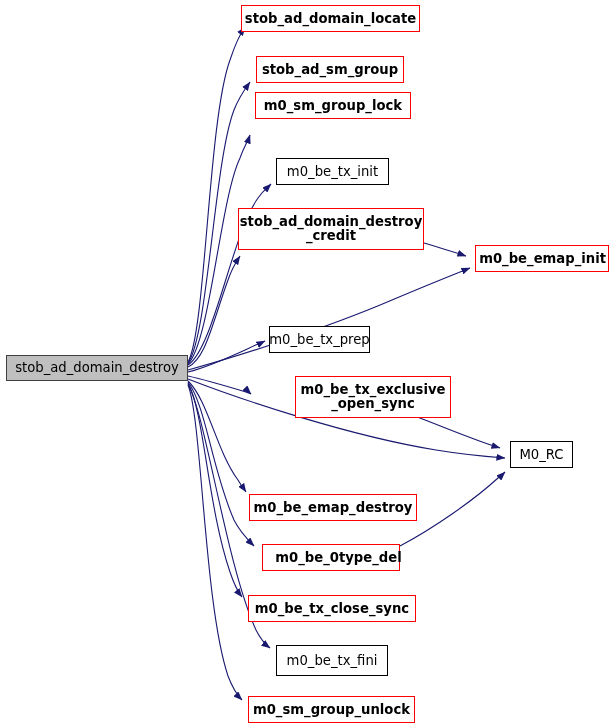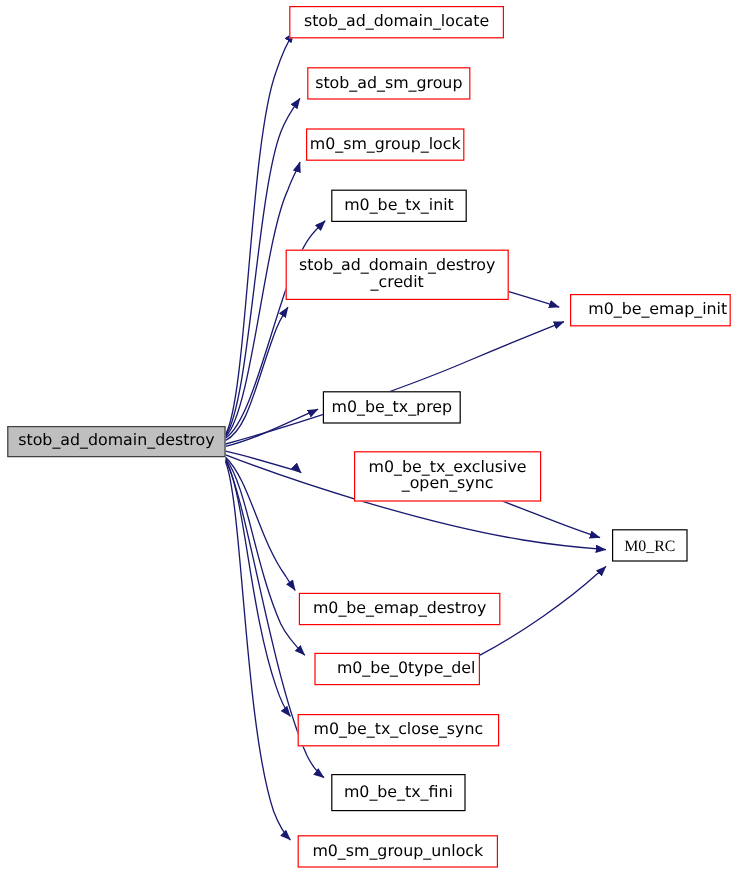--- a/index.html
+++ b/index.html
@@ -33,20 +33,21 @@
     background: #ffffff;
     border: 1px solid #000000;
     font-size: 13.2px;
     line-height: 14px;
     color: #000000;
     white-space: pre;
     letter-spacing: 0px;
   }
   .node.linked {
     border-color: #ff0000;
+    font-weight: bold;
   }
   .node.current {
     background: #bfbfbf;
     border-color: #404040;
   }
   .node .label {
     display: block;
     padding: 0 2px;
   }
 </style>
@@ -76,29 +77,29 @@
         <path d="M188,384 C206,416 226,564 256,630 C261,640 266,645 270,648" fill="none" stroke="#191970" stroke-width="1.1" marker-end="url(#arrowhead)"></path>
         <path d="M188,385 C202,420 204,604 228,676 C233,689 238,696 242,700" fill="none" stroke="#191970" stroke-width="1.1" marker-end="url(#arrowhead)"></path>
         <path d="M424,243 C440,248 454,252 466,256" fill="none" stroke="#191970" stroke-width="1.1" marker-end="url(#arrowhead)"></path>
         <path d="M412,415 C444,427 474,440 500,448" fill="none" stroke="#191970" stroke-width="1.1" marker-end="url(#arrowhead)"></path>
         <path d="M400,546 C434,528 474,500 498,478 C501,476 503,474 505,472" fill="none" stroke="#191970" stroke-width="1.1" marker-end="url(#arrowhead)"></path>
       </g>
   </svg>
   <div id="nodes">
       <div class="node current" style="left: 6px; top: 355px; width: 182px; height: 26px;"><span class="label">stob_ad_domain_destroy</span></div>
       <div class="node linked" style="left: 241px; top: 5px; width: 179px; height: 27px;"><span class="label">stob_ad_domain_locate</span></div>
-      <div class="node linked" style="left: 256px; top: 56px; width: 136px; height: 27px;"><span class="label">stob_ad_sm_group</span></div>
-      <div class="node linked" style="left: 255px; top: 107px; width: 132px; height: 27px;"><span class="label">m0_sm_group_lock</span></div>
+      <div class="node linked" style="left: 256px; top: 56px; width: 148px; height: 27px;"><span class="label">stob_ad_sm_group</span></div>
+      <div class="node linked" style="left: 255px; top: 92px; width: 156px; height: 27px;"><span class="label">m0_sm_group_lock</span></div>
       <div class="node plain" style="left: 276px; top: 158px; width: 113px; height: 27px;"><span class="label">m0_be_tx_init</span></div>
       <div class="node linked" style="left: 238px; top: 208px; width: 186px; height: 42px;"><span class="label">stob_ad_domain_destroy
 _credit</span></div>
       <div class="node linked" style="left: 475px; top: 245px; width: 134px; height: 27px; justify-content: flex-end;"><span class="label">m0_be_emap_init</span></div>
-      <div class="node plain" style="left: 269px; top: 326px; width: 115px; height: 27px; justify-content: center;"><span class="label">m0_be_tx_prep</span></div>
+      <div class="node plain" style="left: 269px; top: 326px; width: 101px; height: 27px; justify-content: center;"><span class="label">m0_be_tx_prep</span></div>
       <div class="node linked" style="left: 256px; top: 376px; width: 156px; height: 42px; margin-left: 39px;"><span class="label">m0_be_tx_exclusive
 _open_sync</span></div>
-      <div class="node plain" style="left: 510px; top: 441px; width: 63px; height: 27px; font-family: Liberation Serif, serif;"><span class="label">M0_RC</span></div>
+      <div class="node plain" style="left: 510px; top: 441px; width: 63px; height: 27px;"><span class="label">M0_RC</span></div>
       <div class="node linked" style="left: 249px; top: 494px; width: 168px; height: 27px;"><span class="label">m0_be_emap_destroy</span></div>
       <div class="node linked" style="left: 262px; top: 544px; width: 138px; height: 27px; padding-left: 15px;"><span class="label">m0_be_0type_del</span></div>
       <div class="node linked" style="left: 248px; top: 595px; width: 168px; height: 27px;"><span class="label">m0_be_tx_close_sync</span></div>
       <div class="node plain" style="left: 276px; top: 645px; width: 112px; height: 31px;"><span class="label">m0_be_tx_fini</span></div>
       <div class="node linked" style="left: 248px; top: 696px; width: 167px; height: 27px; justify-content: center;"><span class="label">m0_sm_group_unlock</span></div>
     </div>
 </div>
 
 </body></html>

